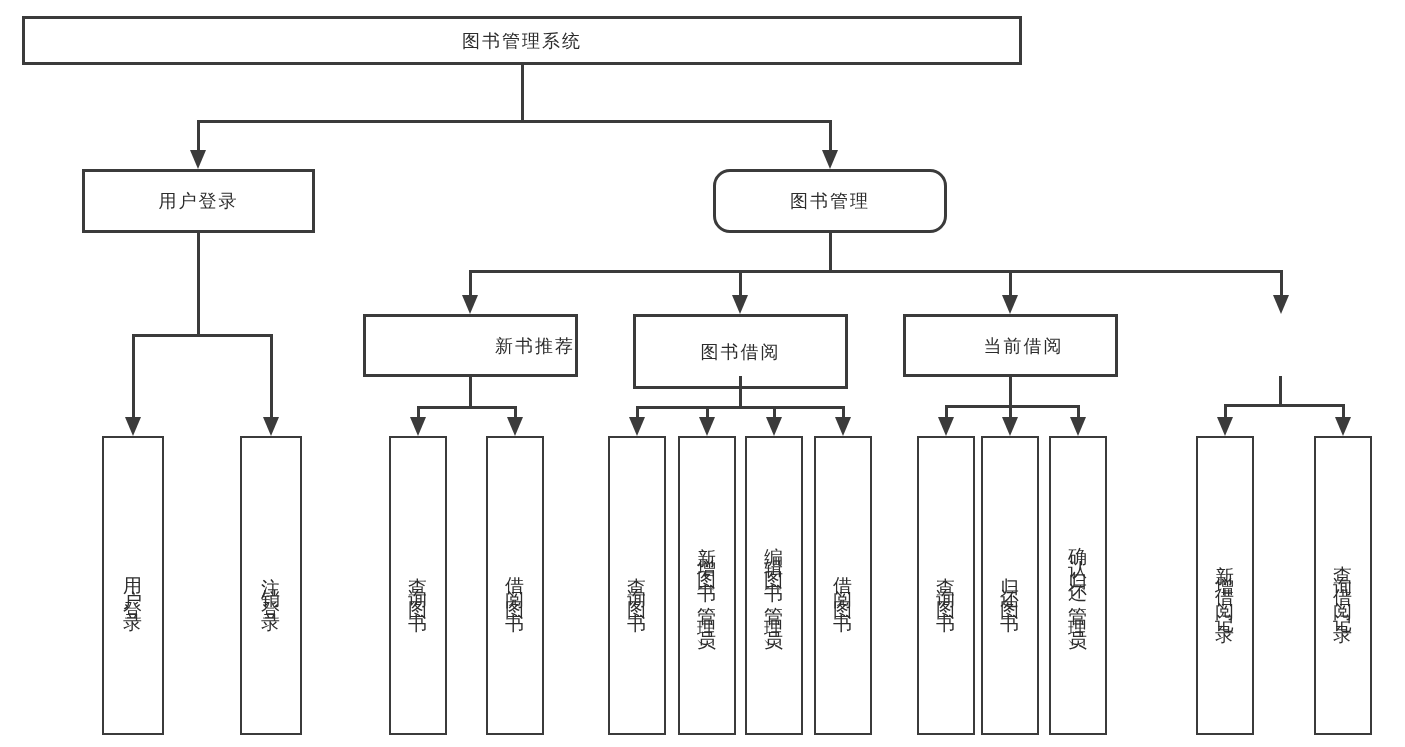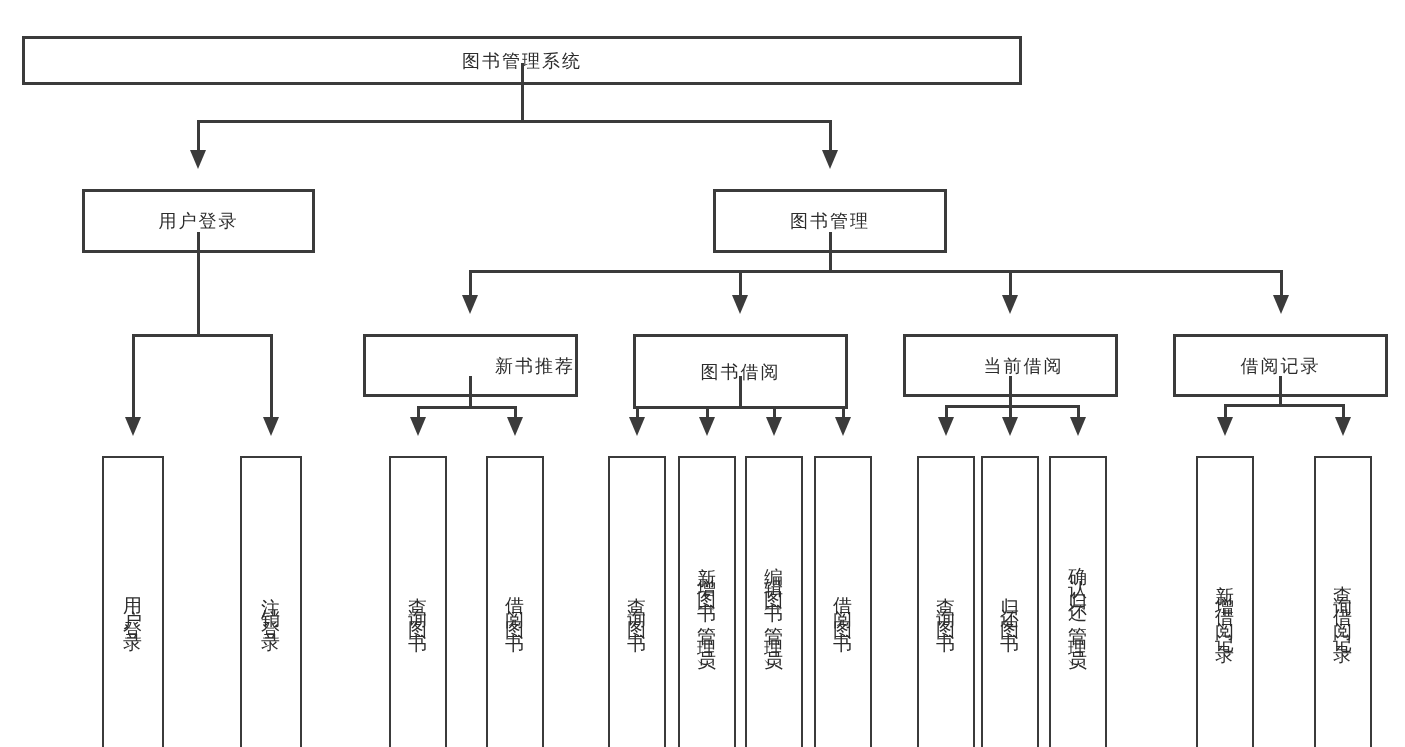--- a/index.html
+++ b/index.html
@@ -9,21 +9,21 @@
     --bg:#ffffff;
   }
   html,body{margin:0;padding:0;background:var(--bg);}
   .canvas{
     position:relative;width:1405px;height:747px;background:var(--bg);
     font-family:"Liberation Sans","DejaVu Sans",sans-serif;overflow:hidden;
   }
   .box{
     position:absolute;box-sizing:border-box;border:3px solid var(--line);
     background:var(--bg);display:flex;align-items:center;justify-content:center;
-    color:var(--text);font-size:18px;letter-spacing:2px;margin-top:20px;
+    color:var(--text);font-size:18px;letter-spacing:2px;
   }
   .leaf{border-width:2.5px;}
   .vtext{
     writing-mode:vertical-rl;text-orientation:mixed;
     font-size:19px;line-height:1;letter-spacing:12px;color:var(--text);
   }
   .hline,.vline{position:absolute;background:var(--line);}
   .hline{height:3px;}
   .vline{width:3px;}
   .arrow{
@@ -48,21 +48,21 @@
   <div class="vline" style="left:520.5px;top:63px;height:59px;"></div>
   <div class="hline" style="left:196.5px;top:120px;width:635px;"></div>
   <div class="vline" style="left:196.5px;top:120px;height:32px;"></div>
   <div class="vline" style="left:828.5px;top:120px;height:32px;"></div>
   <div class="arrow" style="left:190px;top:150px;"></div>
   <div class="arrow" style="left:822px;top:150px;"></div>
 
   <div class="box" style="left:82px;top:169px;width:233px;height:64px;">
     <span>用户登录</span>
   </div>
-  <div class="box" style="left:713px;top:169px;width:234px;height:64px;">
+  <div class="box" style="left:713px;top:169px;width:234px;height:64px;border-radius:17px;">
     <span>图书管理</span>
   </div>
 
   <div class="vline" style="left:196.5px;top:232px;height:104px;"></div>
   <div class="hline" style="left:131.5px;top:334px;width:141px;"></div>
   <div class="vline" style="left:131.5px;top:334px;height:85px;"></div>
   <div class="vline" style="left:269.5px;top:334px;height:85px;"></div>
   <div class="arrow" style="left:125px;top:417px;"></div>
   <div class="arrow" style="left:263px;top:417px;"></div>
 
@@ -78,23 +78,20 @@
   <div class="arrow" style="left:1273px;top:295px;"></div>
 
   <div class="box" style="left:363px;top:314px;width:215px;height:63px;justify-content:flex-end;">
     <span>新书推荐</span>
   </div>
   <div class="box" style="left:633px;top:314px;width:215px;height:75px;">
     <span>图书借阅</span>
   </div>
   <div class="box" style="left:903px;top:314px;width:215px;height:63px;padding-left:26px;">
     <span>当前借阅</span>
-  </div>
-  <div class="box" style="left:1173px;top:314px;width:215px;height:63px;">
-    <span>借阅记录</span>
   </div>
 
   <div class="vline" style="left:468.5px;top:376px;height:33px;"></div>
   <div class="hline" style="left:416.5px;top:406px;width:100px;"></div>
   <div class="vline" style="left:416.5px;top:406px;height:13px;"></div>
   <div class="vline" style="left:513.5px;top:406px;height:13px;"></div>
   <div class="arrow" style="left:410px;top:417px;"></div>
   <div class="arrow" style="left:507px;top:417px;"></div>
 
   <div class="vline" style="left:738.5px;top:376px;height:33px;"></div>

